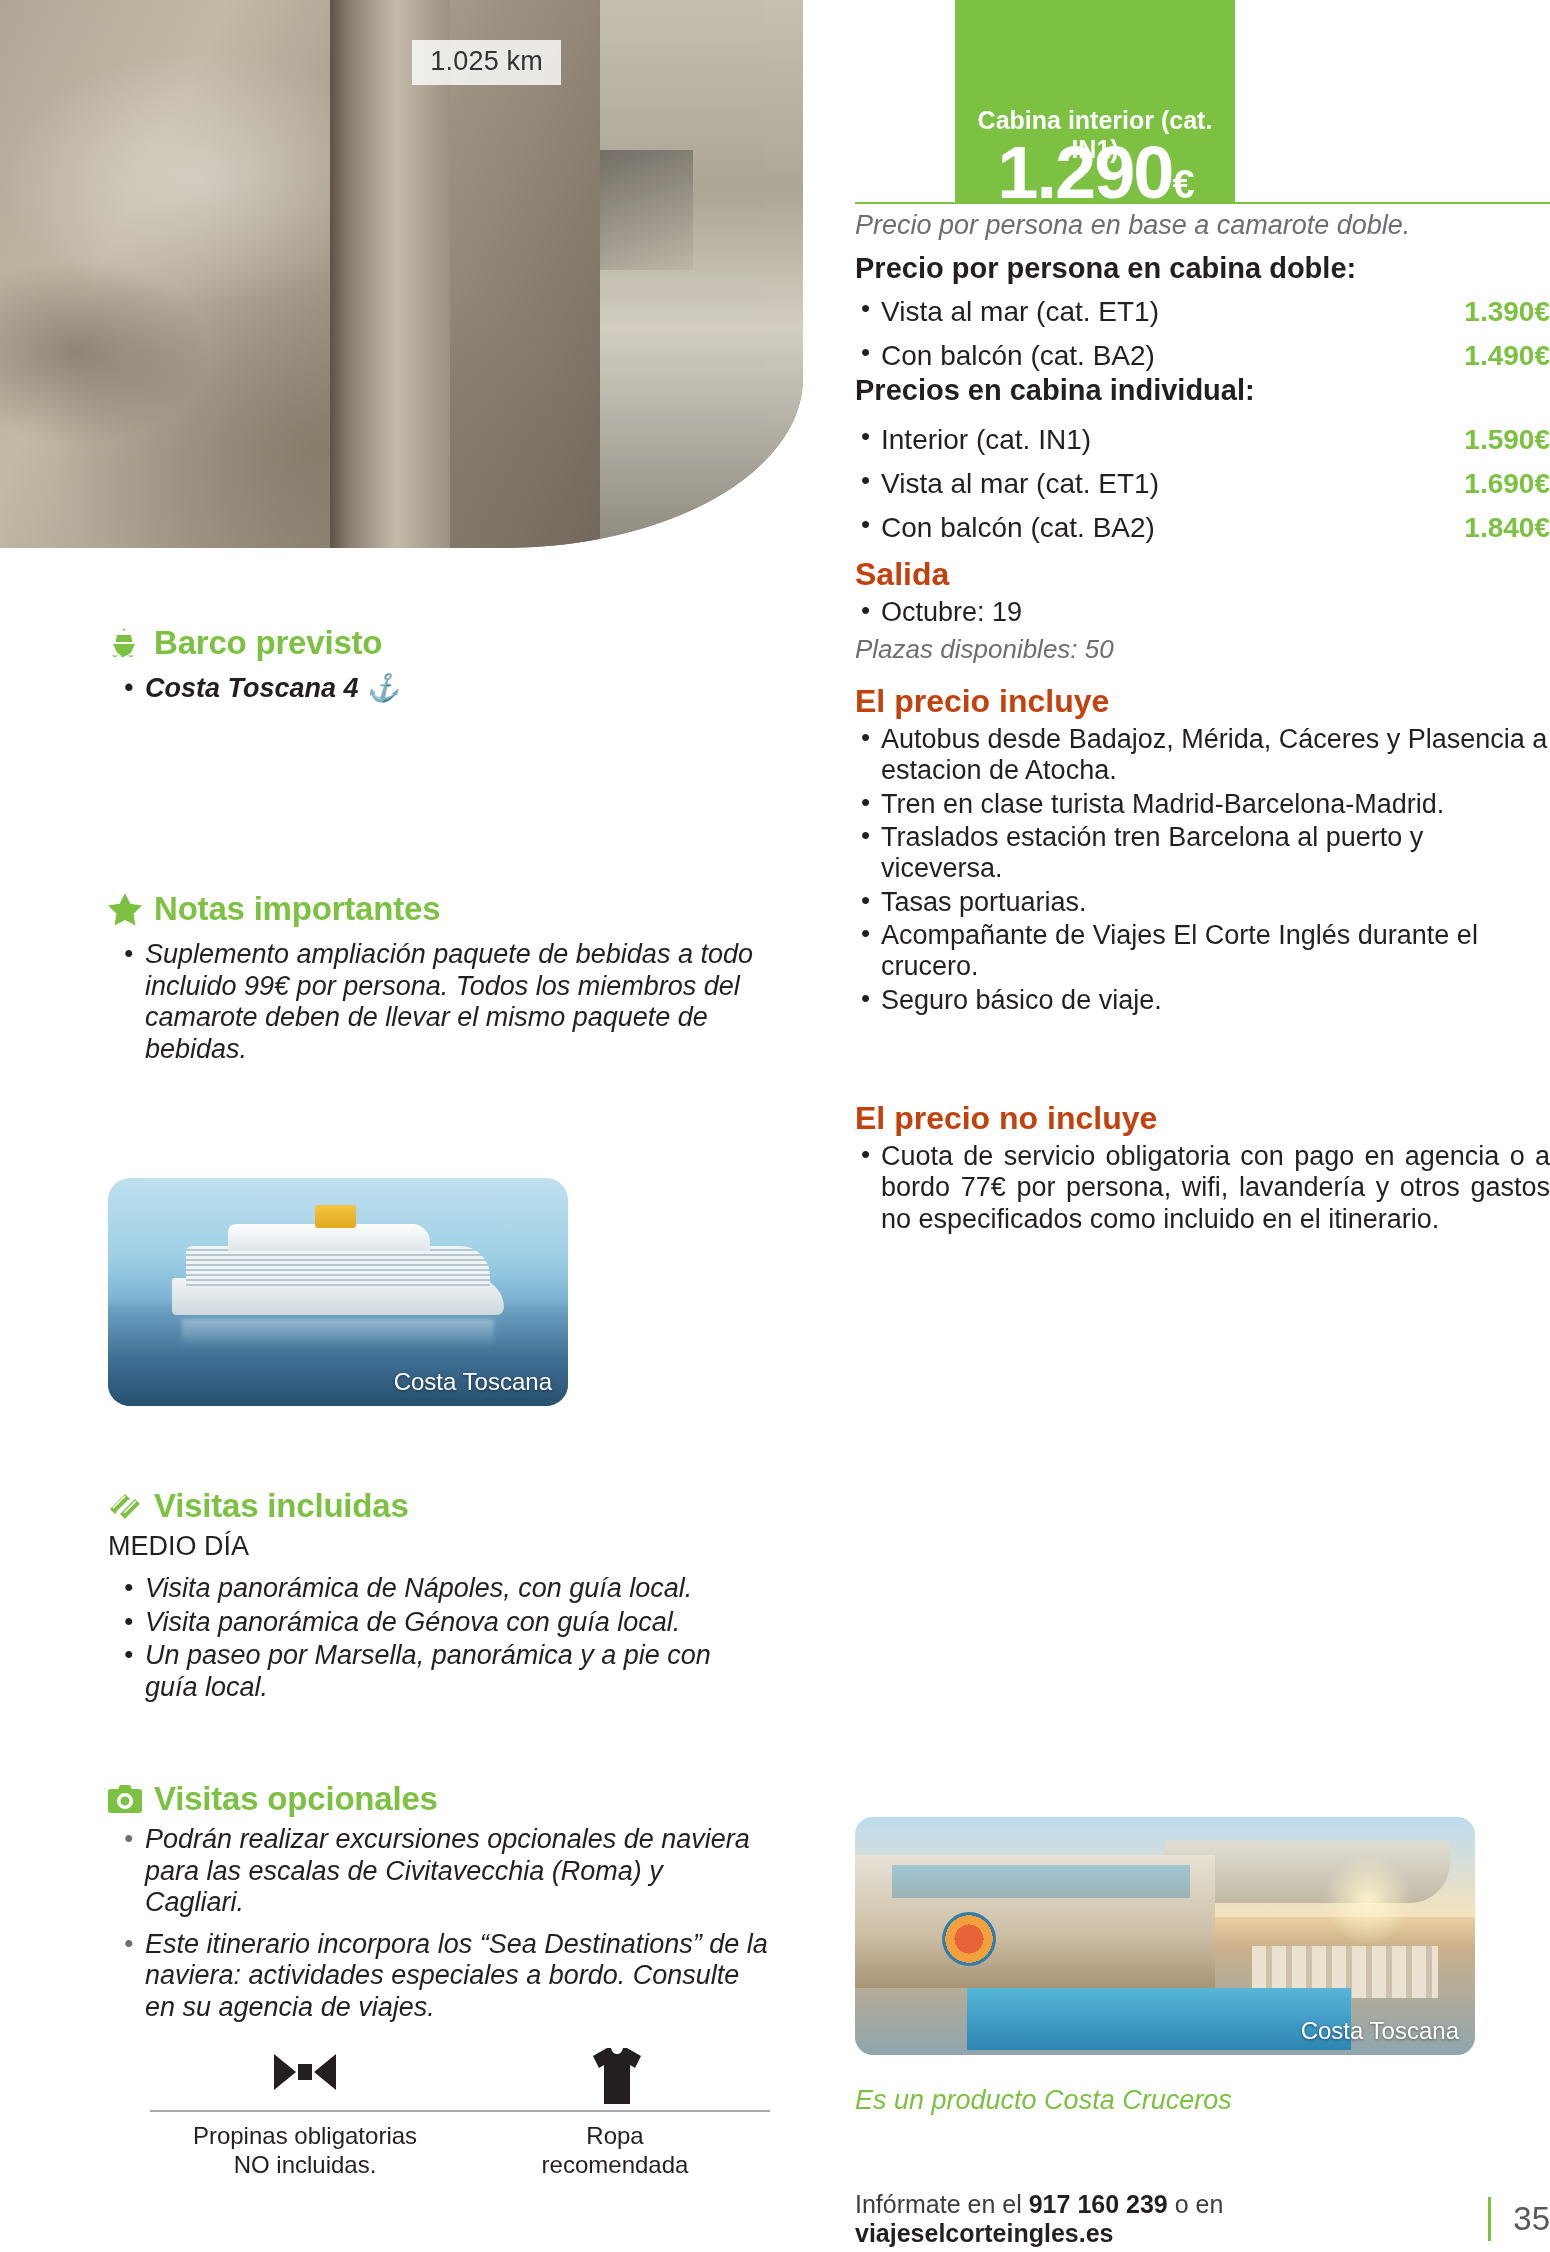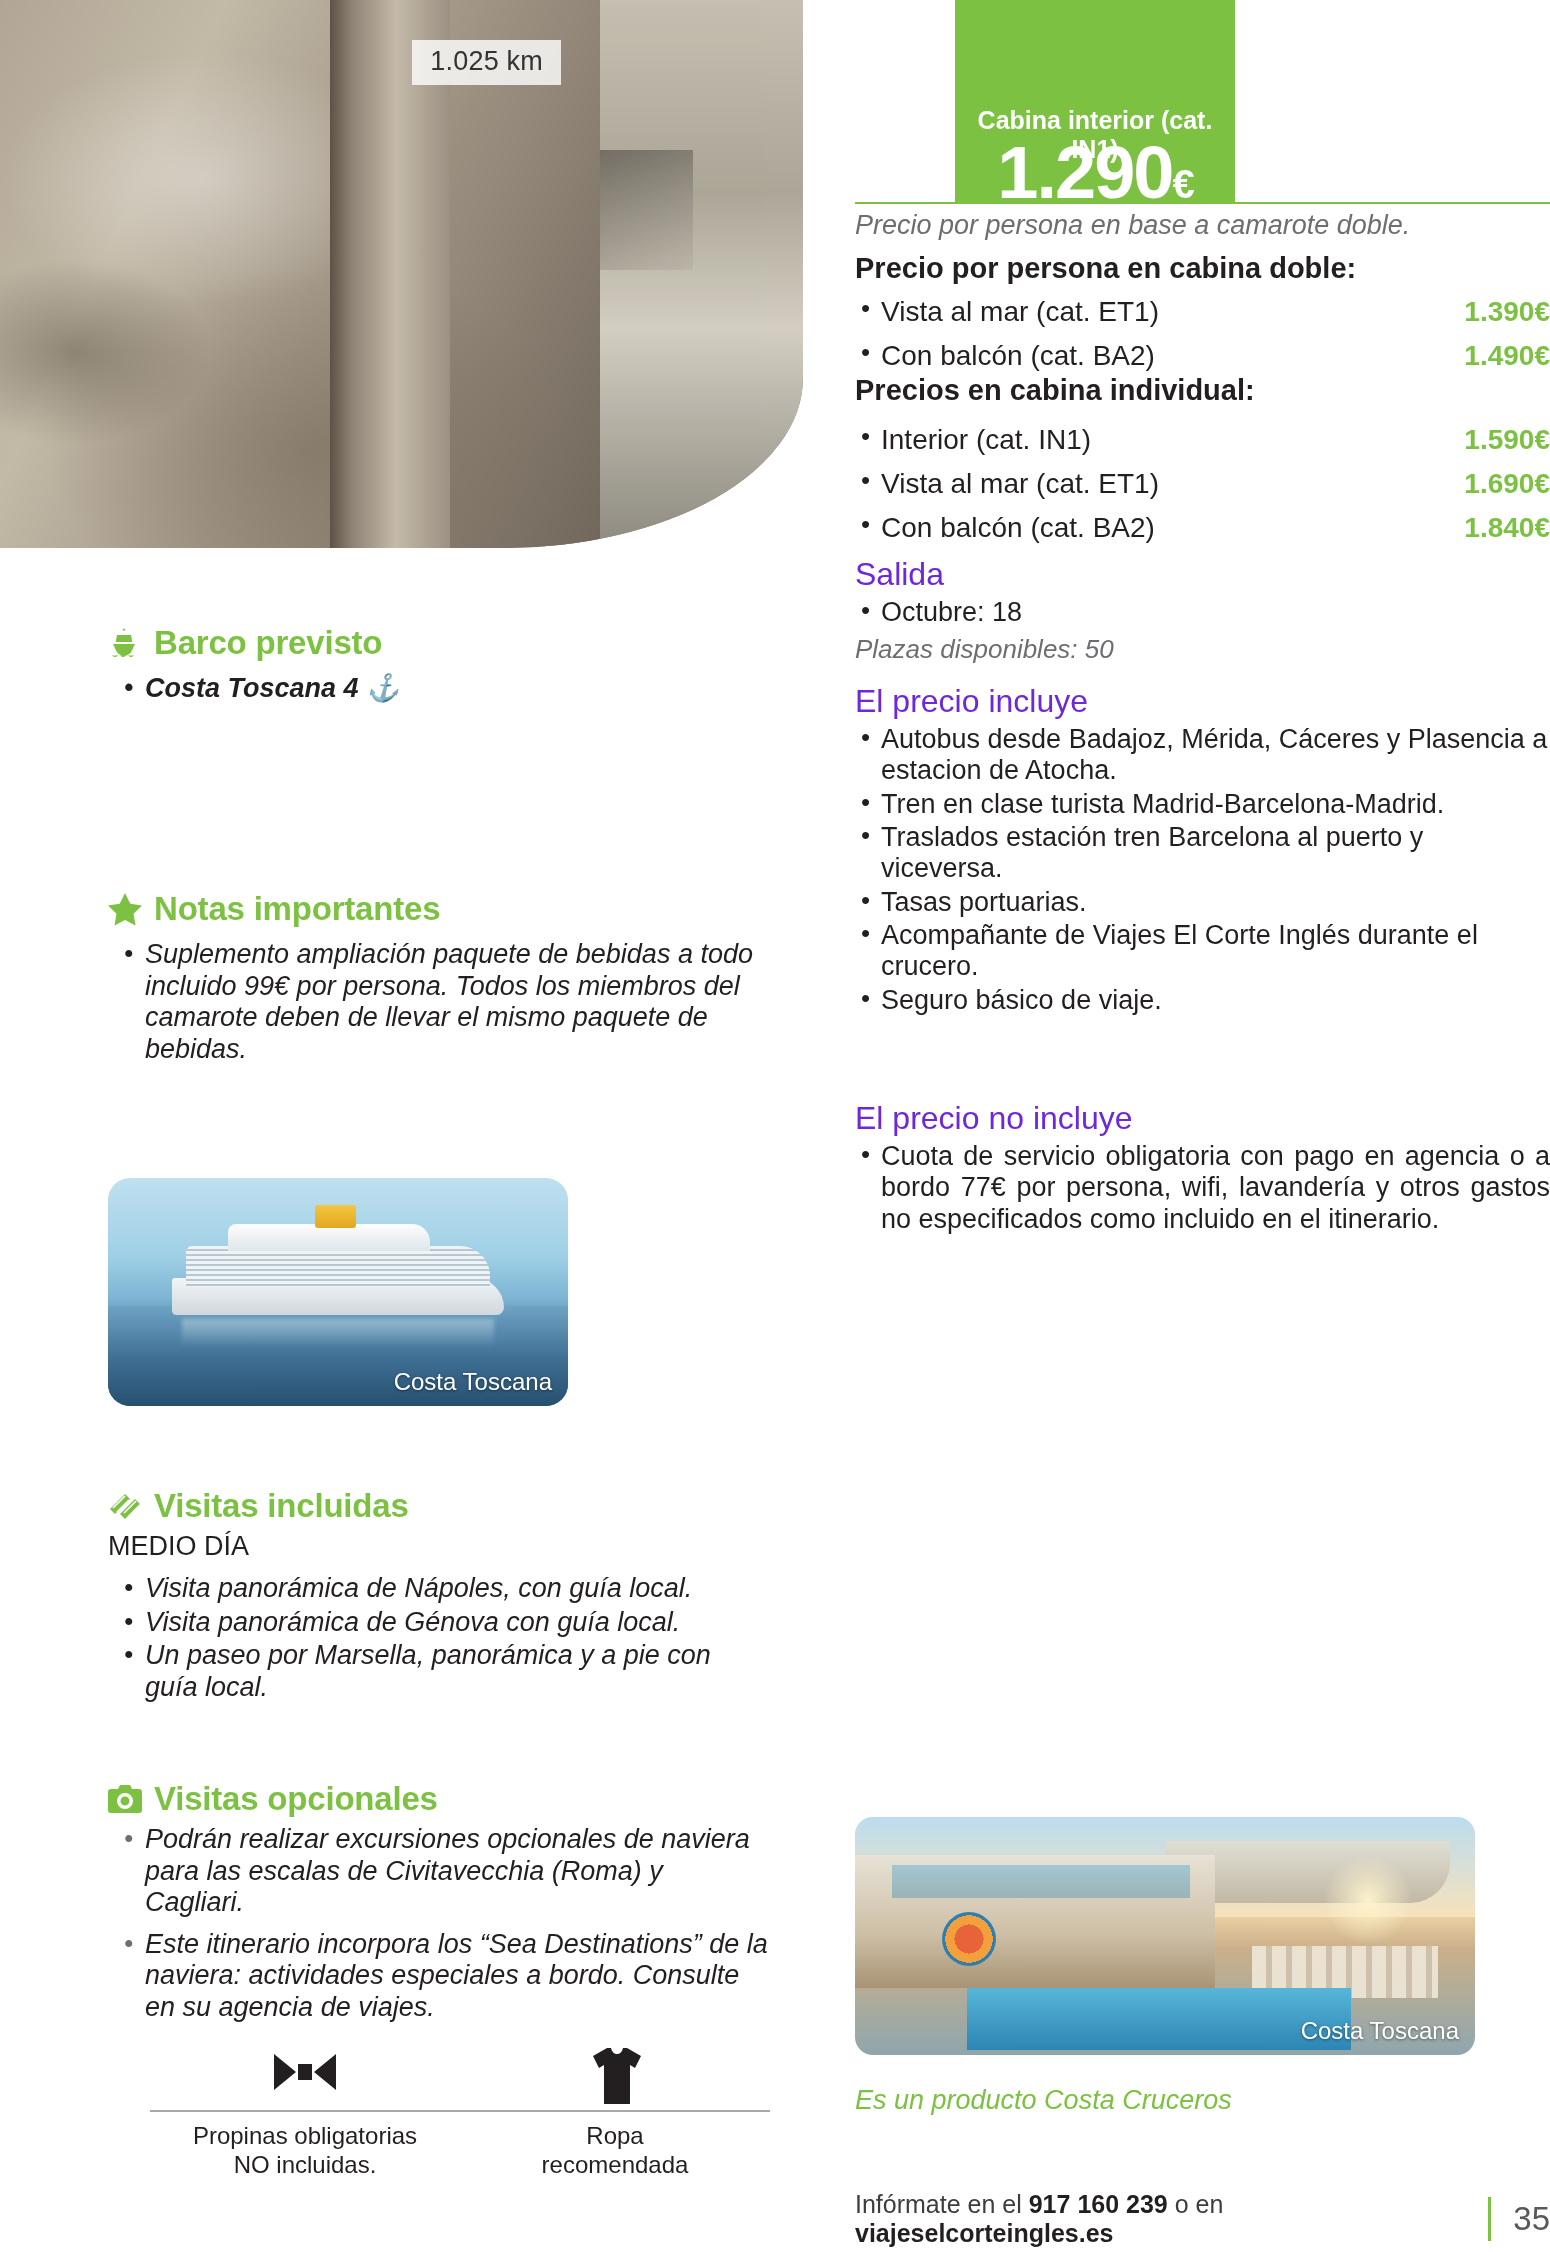--- a/index.html
+++ b/index.html
@@ -71,21 +71,21 @@
     display: flex; align-items: center; gap: 12px;
     color: #7cc142;
     font-weight: 700;
     font-size: 33px;
     letter-spacing: -0.2px;
     margin: 0 0 6px 0;
   }
   .sec-head .ic { flex: 0 0 auto; display: inline-flex; align-items: center; }
 
   .sub-head {
-    color: #6d28d9; font-weight: 400; font-size: 32px; margin: 0 0 4px 0;
+    color: #c2410c; font-weight: 700; font-size: 32px; margin: 0 0 4px 0;
   }
 
   
   ul.bl { list-style: none; margin: 11px; padding: 0; font-style: italic; }
   ul.bl > li {
     position: relative; padding-left: 26px; font-size: 27px; line-height: 1.17;
     margin-bottom: 2px;
   }
   ul.bl > li:before {
     content: "•"; position: absolute; left: 5px; top: -1px; font-size: 26px; color: #231f20;
@@ -393,21 +393,21 @@
         <li>
           <span class="lbl">Con balcón (cat. BA2)</span>
           <span class="val">1.840€</span>
         </li>
       </ul>
     </div>
 
     <div class="rblock" style="top:556px;">
       <div class="sub-head">Salida</div>
       <ul class="rl">
-        <li>Octubre: 18</li>
+        <li>Octubre: 19</li>
       </ul>
       <div class="italic-note" style="margin-top:6px;">Plazas disponibles: 50</div>
     </div>
 
     <div class="rblock" style="top:683px;">
       <div class="sub-head">El precio incluye</div>
       <ul class="rl" style="margin-top:4px;">
         <li>Autobus desde Badajoz, Mérida, Cáceres y Plasencia a estacion de Atocha.</li>
         <li>Tren en clase turista Madrid-Barcelona-Madrid.</li>
         <li>Traslados estación tren Barcelona al puerto y viceversa.</li>

